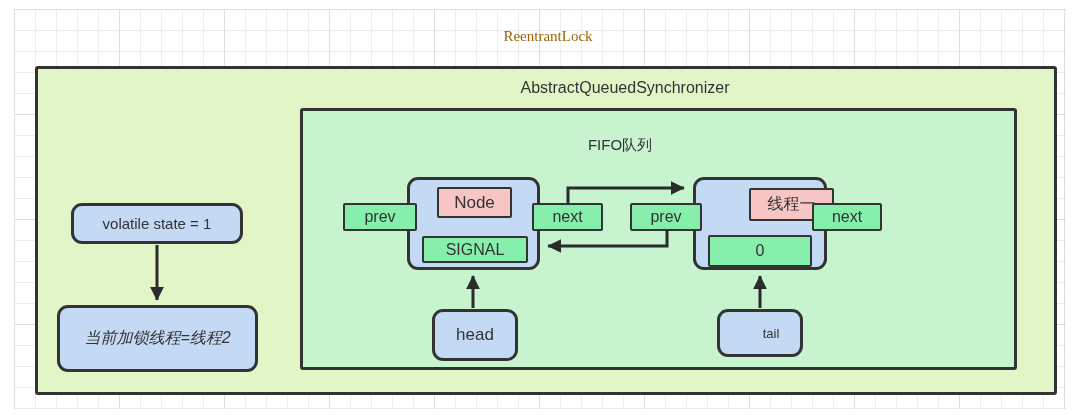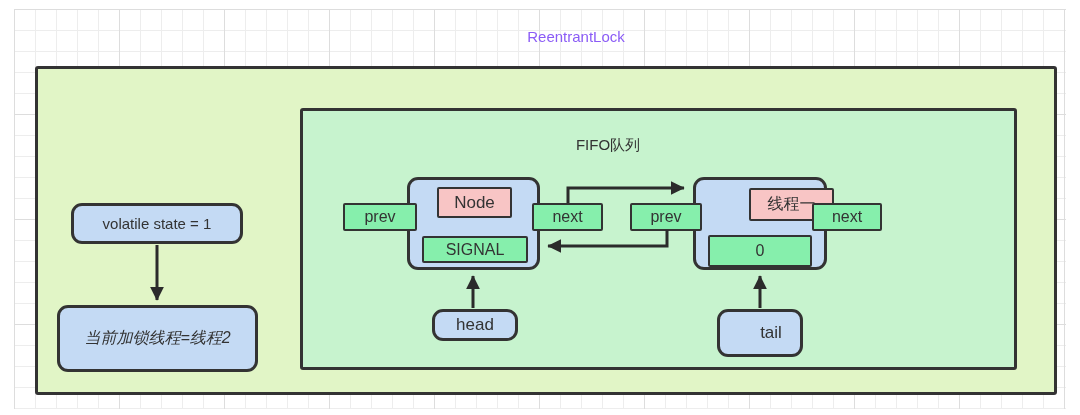--- a/index.html
+++ b/index.html
@@ -13,53 +13,54 @@
     background-color:#ffffff;
     background-image:
       linear-gradient(to right,#dddddd 1px,transparent 1px),
       linear-gradient(to bottom,#dddddd 1px,transparent 1px),
       linear-gradient(to right,#ededed 1px,transparent 1px),
       linear-gradient(to bottom,#ededed 1px,transparent 1px);
     background-size:105px 105px,105px 105px,21px 21px,21px 21px;
   }
   .abs{position:absolute;box-sizing:border-box;}
   .txt{display:flex;align-items:center;justify-content:center;text-align:center;}
-  .main-title{left:476px;top:25px;width:200px;height:22px;font-size:15px;color:#8b5cf6;}
+  .main-title{left:448px;top:25px;width:200px;height:22px;font-size:15px;color:#a16207;font-family:Liberation Serif, serif;}
   .outer-box{left:35px;top:66px;width:1022px;height:329px;background:#e1f5c6;border:3px solid #333;border-radius:3px;}
   .aqs-title{left:500px;top:76px;width:250px;height:24px;font-size:16px;}
   .inner-box{left:300px;top:108px;width:717px;height:262px;background:#c7f3ce;border:3px solid #333;border-radius:3px;}
-  .fifo-title{left:508px;top:134px;width:200px;height:22px;font-size:15px;}
+  .fifo-title{left:520px;top:134px;width:200px;height:22px;font-size:15px;}
   .bluebox{background:#c4daf4;border:3px solid #333;border-radius:11px;}
   .smallbox{background:#86efac;border:2.5px solid #333;border-radius:2px;}
   .pinkbox{background:#f8c5c5;border:2.5px solid #333;border-radius:2px;}
   .state-box{left:71px;top:203px;width:172px;height:41px;font-size:15px;}
   .owner-box{left:57px;top:305px;width:201px;height:67px;font-size:16px;font-style:italic;}
   .node1-box{left:407px;top:177px;width:133px;height:93px;}
   .node1-type{left:437px;top:187px;width:75px;height:31px;font-size:17px;}
   .node1-status{left:422px;top:236px;width:106px;height:27px;font-size:16px;}
   .node1-prev{left:343px;top:203px;width:74px;height:28px;font-size:16px;}
   .node1-next{left:532px;top:203px;width:71px;height:28px;font-size:16px;}
   .node2-box{left:693px;top:177px;width:134px;height:93px;}
   .node2-type{left:717px;top:188px;width:85px;height:33px;font-size:16px;margin-left:32px;}
   .node2-status{left:708px;top:235px;width:104px;height:32px;font-size:16px;}
   .node2-prev{left:630px;top:203px;width:72px;height:28px;font-size:16px;}
   .node2-next{left:812px;top:203px;width:70px;height:28px;font-size:16px;}
-  .head-box{left:432px;top:309px;width:86px;height:32px;font-size:17px;}
-  .tail-box{left:717px;top:309px;width:86px;height:48px;font-size:17px;padding-left:22px;}
+  .head-box{left:432px;top:309px;width:86px;height:52px;font-size:17px;}
+  .tail-box{left:717px;top:309px;width:86px;height:48px;font-size:13px;padding-left:22px;}
   .arrows{position:absolute;left:0;top:0;width:1080px;height:415px;pointer-events:none;}
 </style>
 </head>
 <body>
 
 <div class="canvas">
   <div class="grid abs" style="left:14px;top:9px;"></div>
 
   <div class="abs txt main-title">ReentrantLock</div>
 
   <div class="abs outer-box"></div>
+  <div class="abs txt aqs-title">AbstractQueuedSynchronizer</div>
 
   <div class="abs txt bluebox state-box">volatile state = 1</div>
   <div class="abs txt bluebox owner-box">当前加锁线程=线程2</div>
 
   <div class="abs inner-box"></div>
   <div class="abs txt fifo-title">FIFO队列</div>
 
   <div class="abs bluebox node1-box"></div>
   <div class="abs txt pinkbox node1-type">Node</div>
   <div class="abs txt smallbox node1-status">SIGNAL</div>

